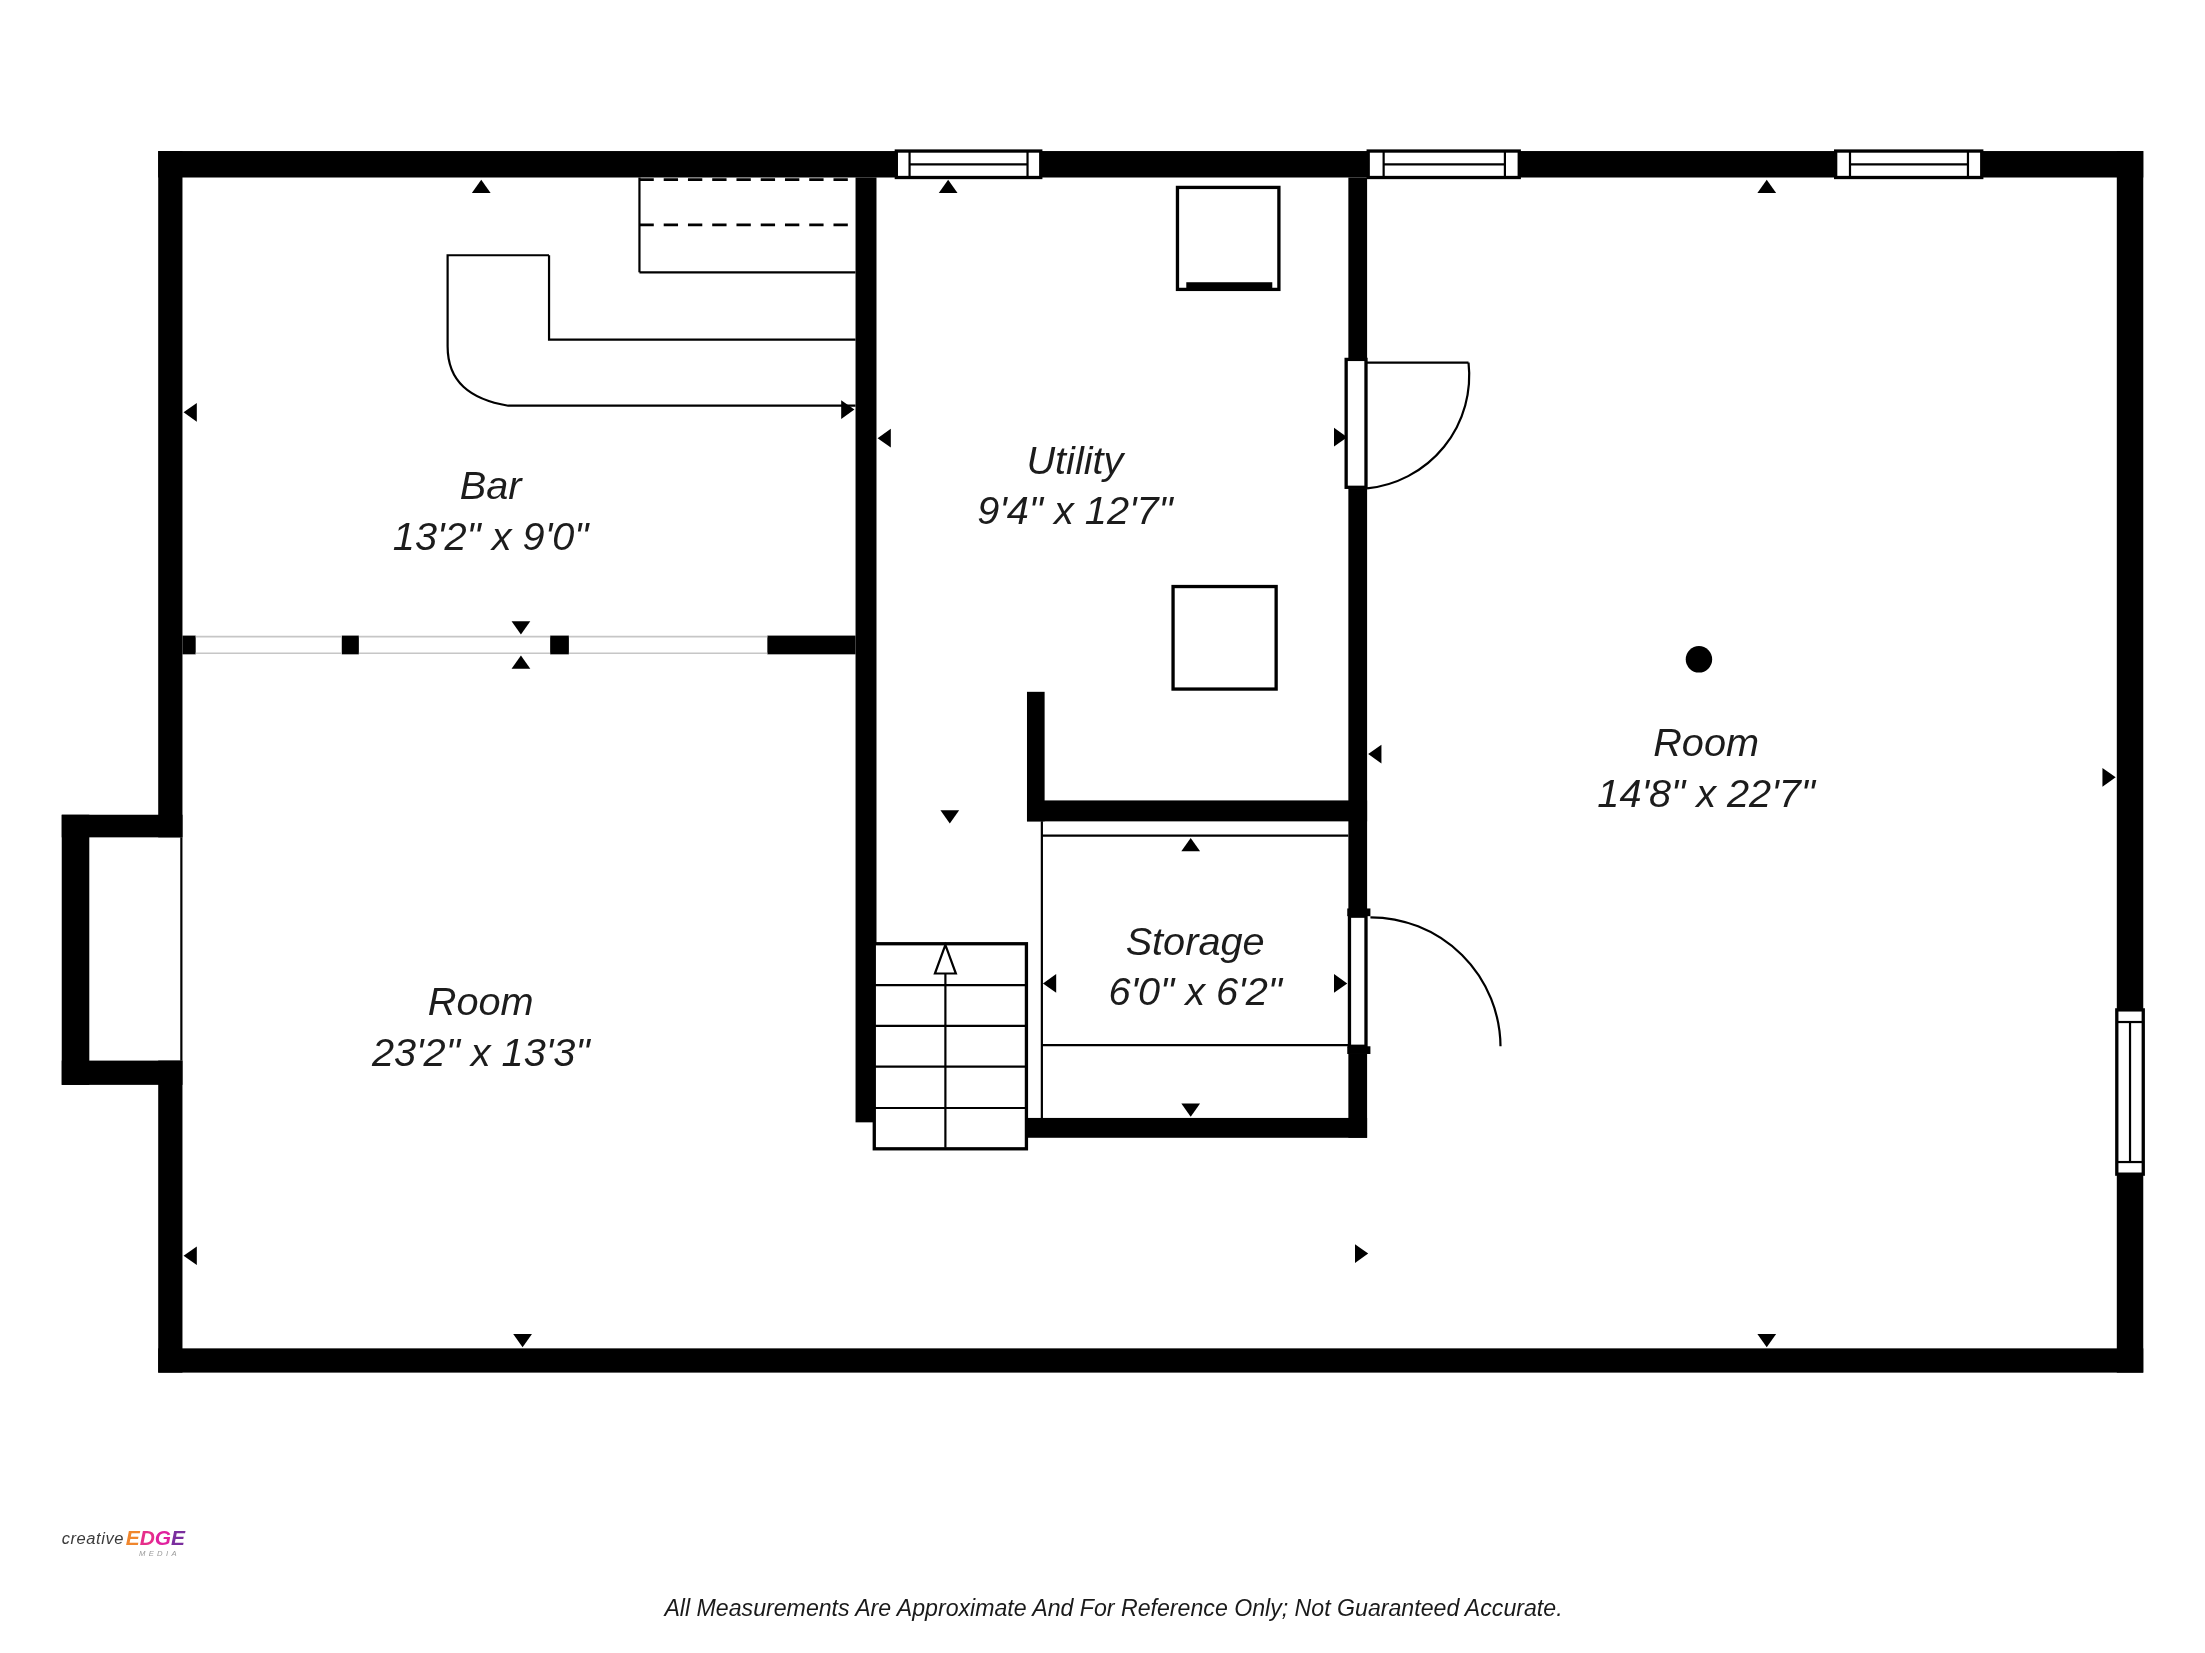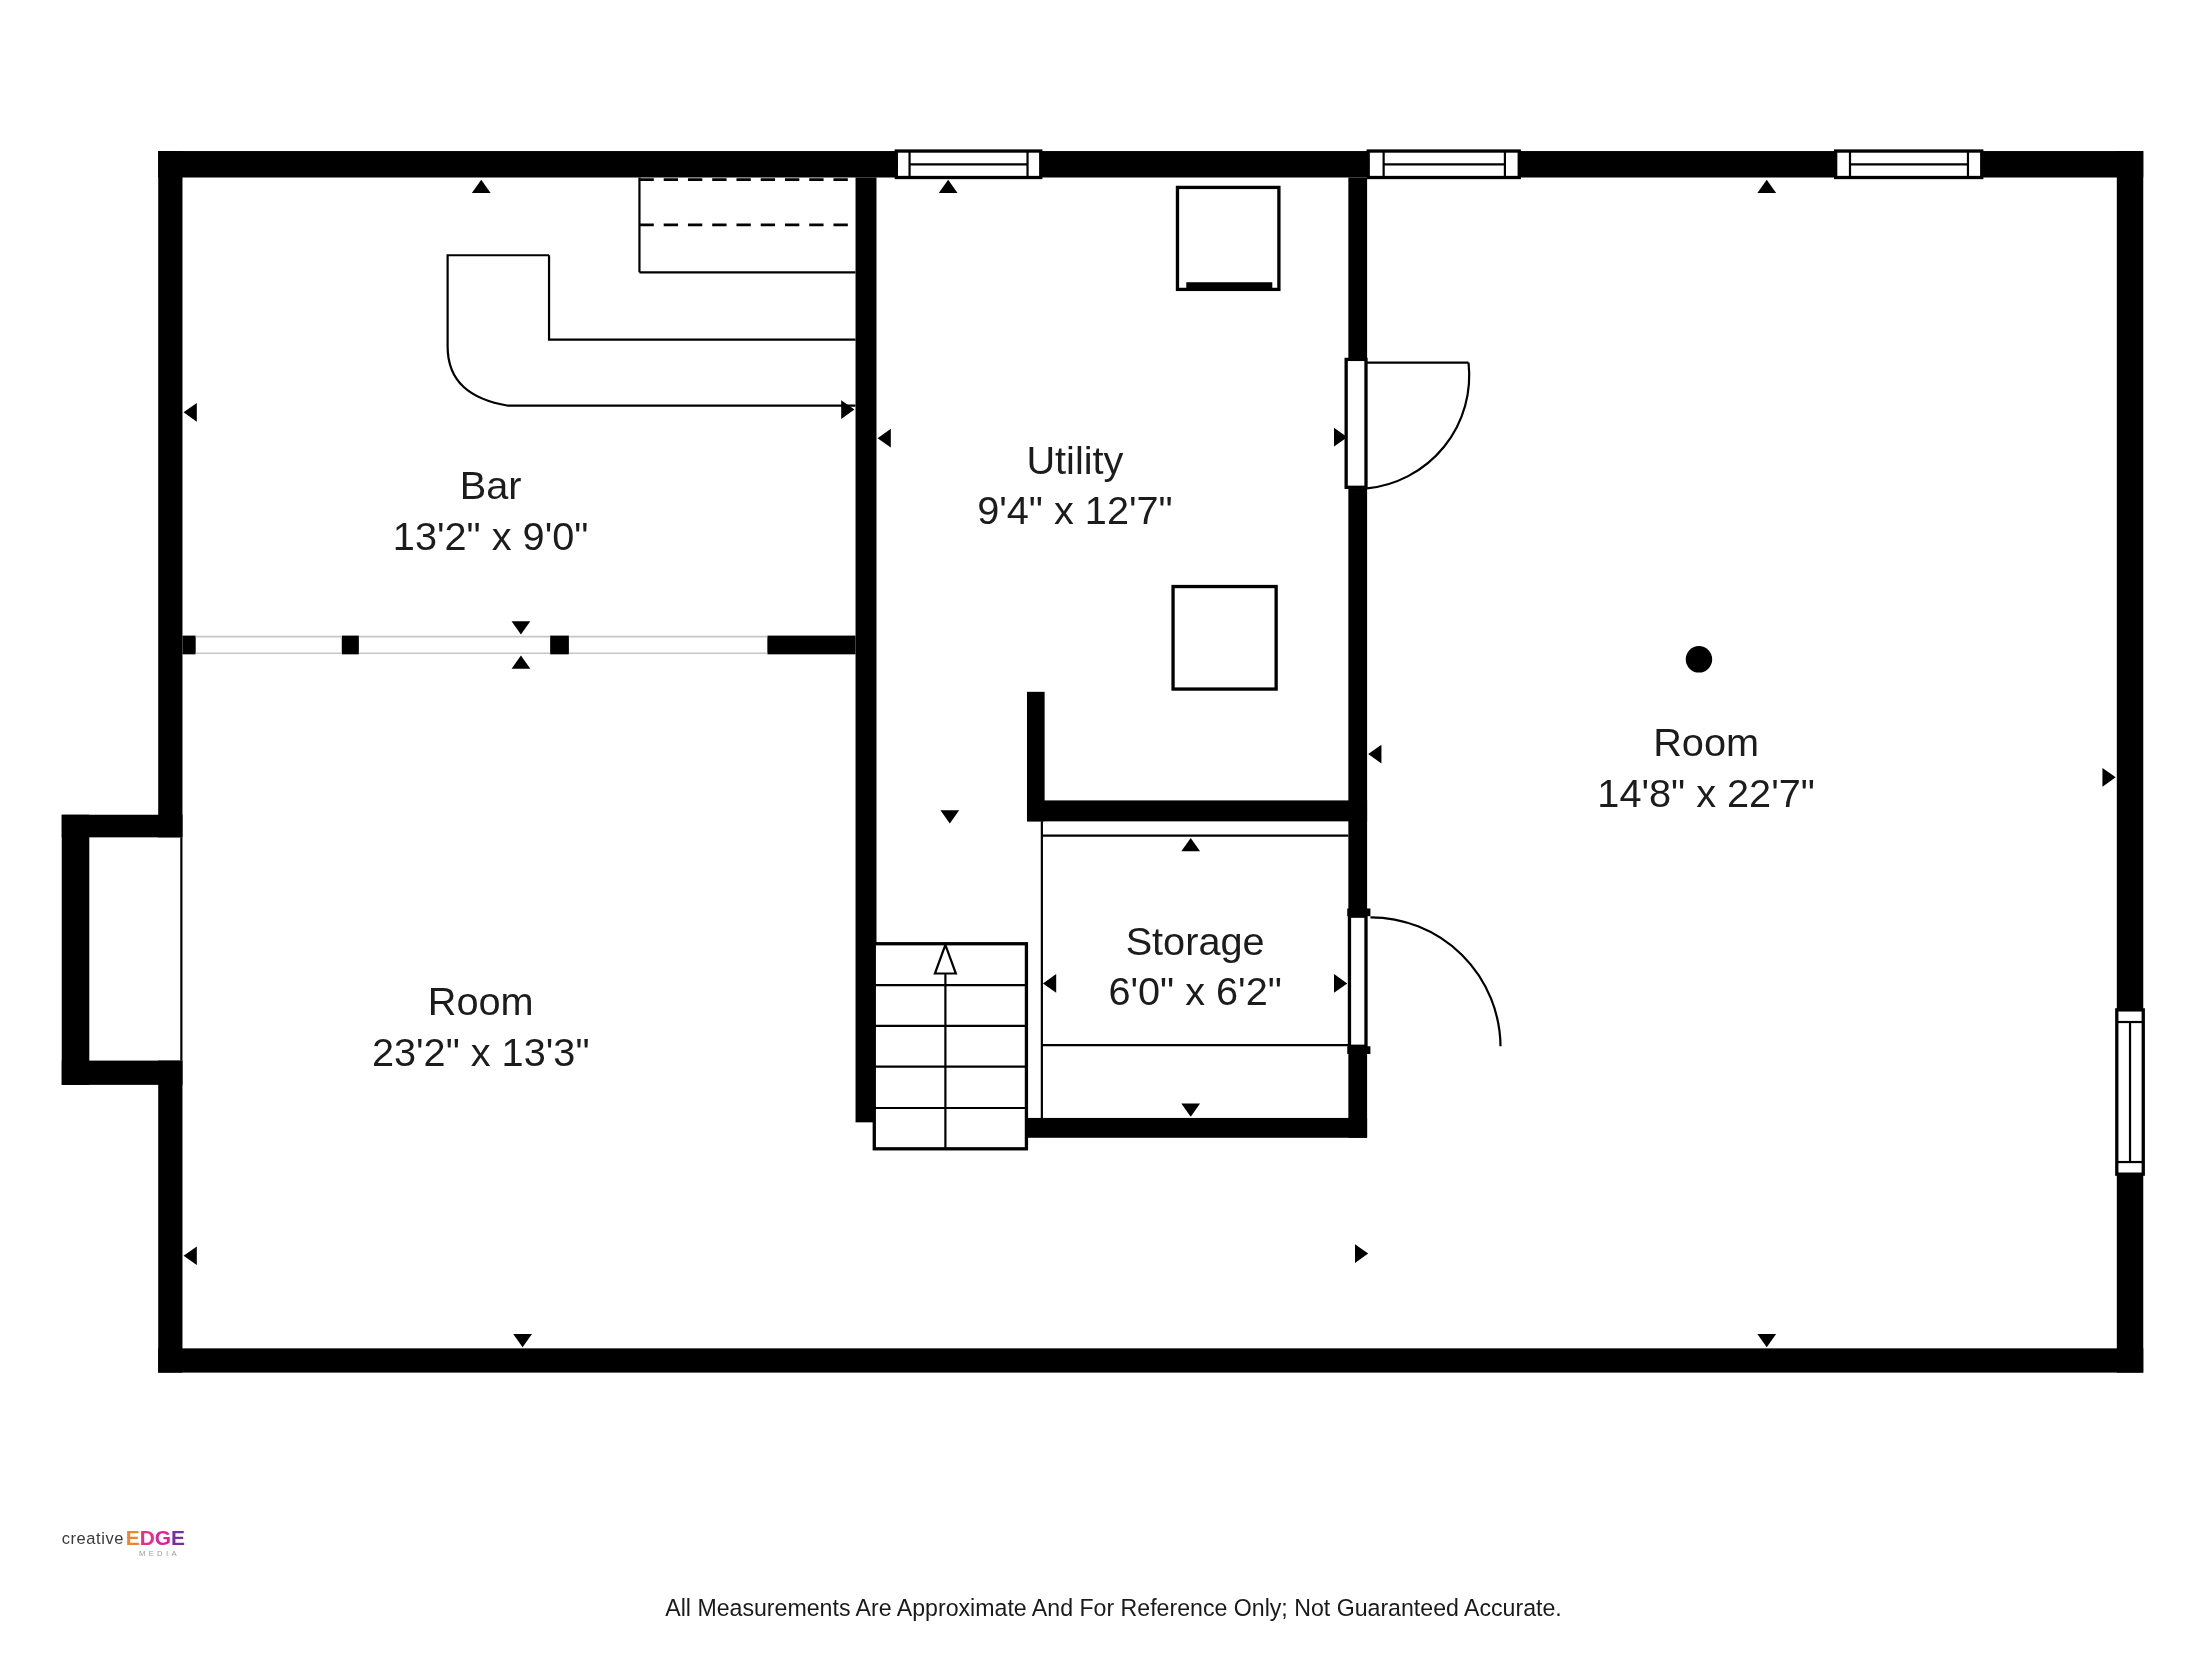--- a/index.html
+++ b/index.html
@@ -1,16 +1,16 @@
 <!DOCTYPE html>
 <html style="font-size:8.8px"><head>
 <meta charset="utf-8">
 <style>
   html,body{margin:0;padding:0;background:#ffffff;}
-  .page{width:100vw;max-width:100%;aspect-ratio:4/3;position:relative;font-family:"Liberation Sans",sans-serif;}
+  .page{width:100vw;max-width:100%;aspect-ratio:4/3;position:relative;font-family:"Liberation Sans",sans-serif;font-style:italic;}
   svg{display:block;width:100%;height:100%;}
   .wall{fill:#000000;stroke:none;}
   .thin{stroke:#000000;stroke-width:4;fill:none;}
   .hair{stroke:#c6c6c6;stroke-width:3;fill:none;}
   .dash{stroke:#000000;stroke-width:5;fill:none;stroke-dasharray:26 18;}
   .sym{fill:#ffffff;stroke:#000000;stroke-width:6;}
   .arrow{fill:#000000;}
   .room-name,.room-dims{fill:#1c1c1c;font-size:72px;text-anchor:middle;}
   .footer-text{fill:#1a1a1a;font-size:42px;text-anchor:middle;}
   .logo-creative{fill:#3b3b3b;font-size:30px;letter-spacing:1px;}

